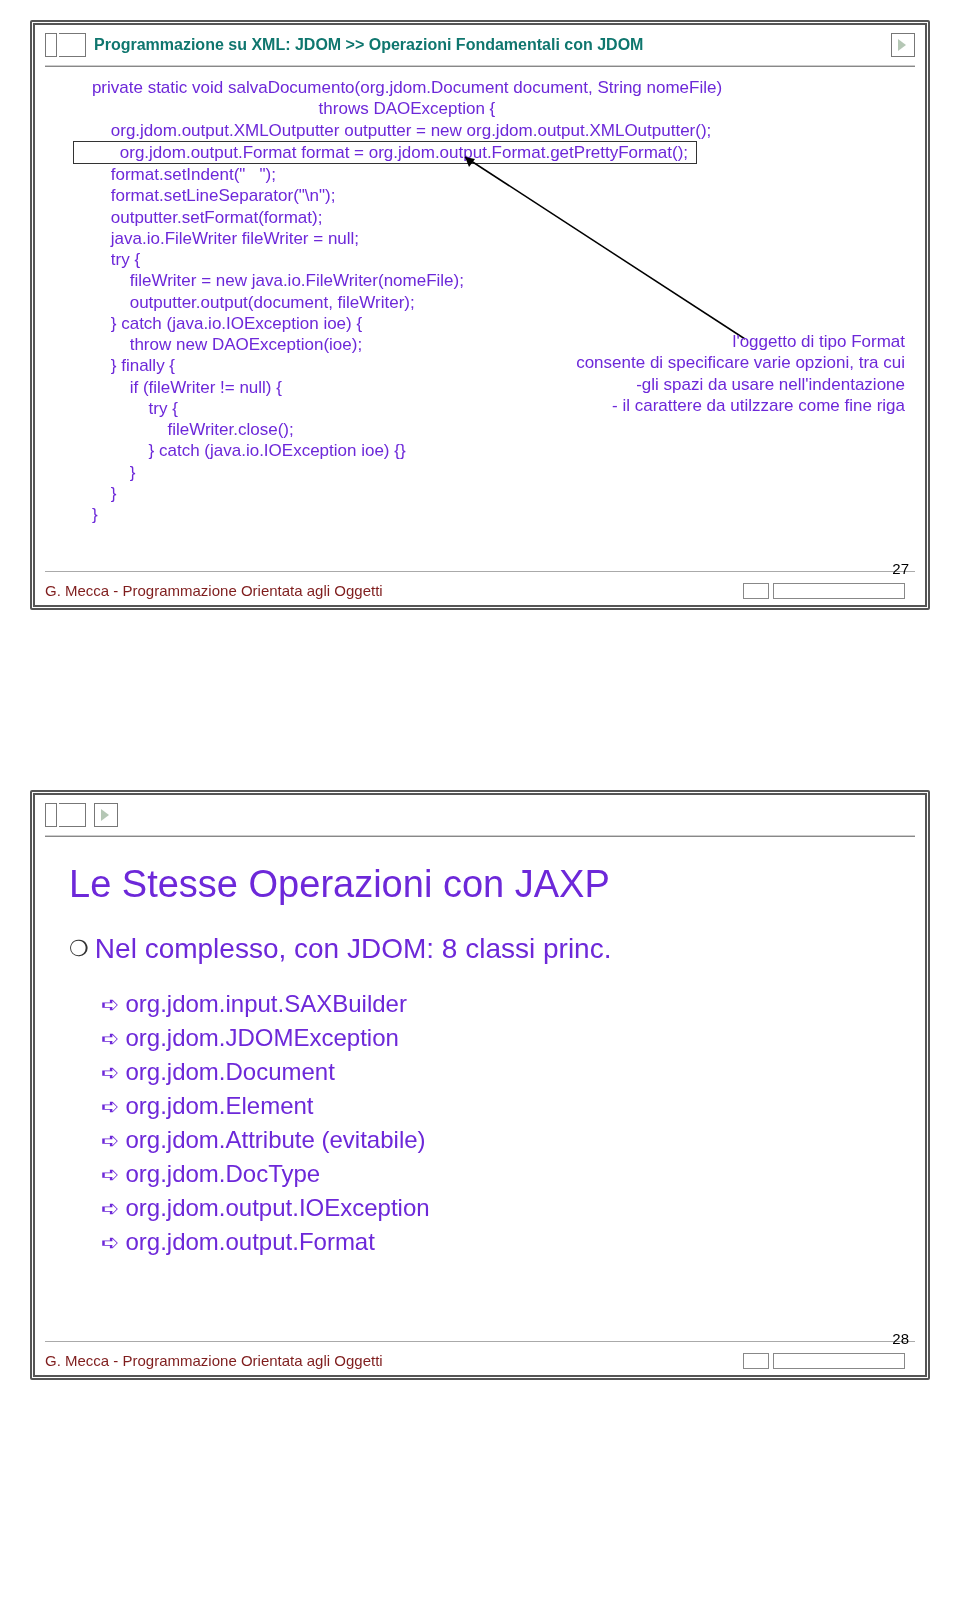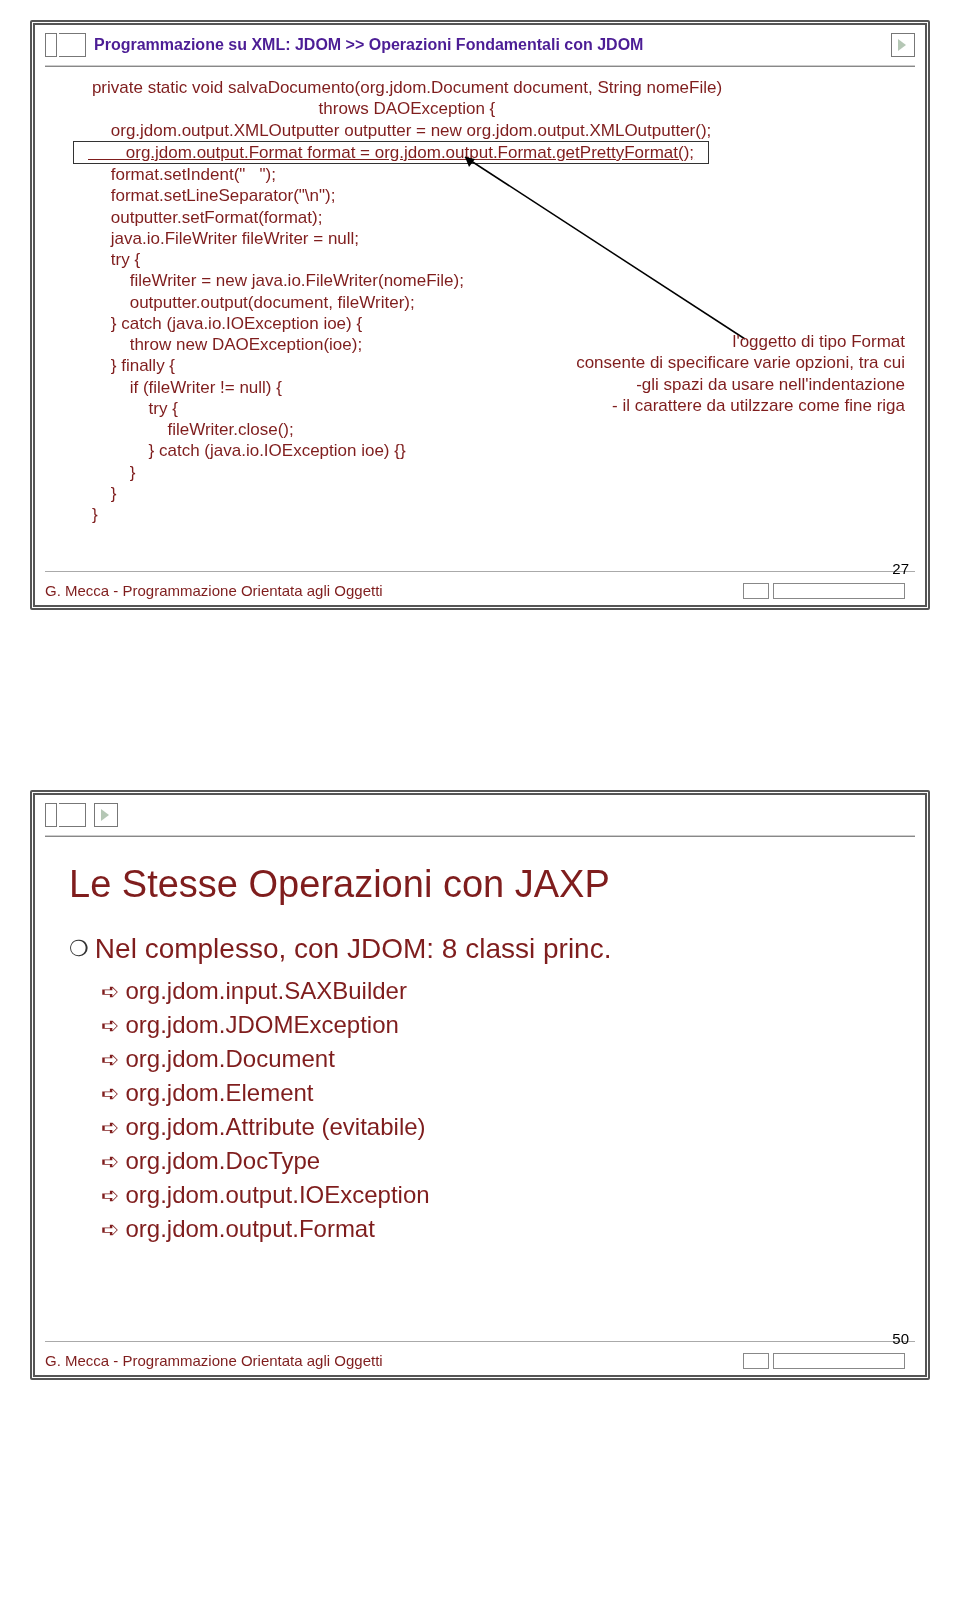--- a/index.html
+++ b/index.html
@@ -38,21 +38,21 @@
   .deco-box {
     border: 1px solid #777;
     background: #fff;
     display: inline-block;
   }
   .deco-box.a { width: 10px; height: 22px; }
   .deco-box.b { width: 26px; height: 22px; border-left: none; }
   .header-title {
     font-size: 16px;
     font-weight: bold;
-    color: #4c1d95;
+    color: #0f766e;
     flex: 1;
   }
   .header-deco-right {
     width: 22px;
     height: 22px;
     border: 1px solid #777;
     position: relative;
   }
   .header-deco-right::after {
     content: "";
@@ -66,33 +66,32 @@
   .header-rule {
     margin: 0 10px 6px 10px;
     height: 4px;
     border-bottom: 1px solid #888;
     box-shadow: inset 0 -1px 0 #ccc;
   }
   .slide-body {
     padding: 4px 18px 8px 38px;
     font-size: 17px;
     line-height: 1.25;
-    color: #7f1d1d;
+    color: #6d28d9;
     position: relative;
   }
   .code {
     font-family: Arial, Helvetica, sans-serif;
     white-space: pre;
     font-size: 17px;
   }
   .boxed {
     border: 1px solid #333;
     display: inline-block;
-    padding: 0 14px;
-    text-decoration: underline;
+    padding: 0 8px;
   }
   .annotation {
     position: absolute;
     right: 20px;
     top: 258px;
     width: 370px;
     text-align: right;
     font-size: 17px;
     line-height: 1.25;
   }
@@ -140,21 +139,21 @@
     height: 160px;
   }
   
   .big-title {
     font-size: 38px;
     margin: 14px 0 22px 12px;
     font-family: Liberation Sans, sans-serif;
   }
   .bullet-main {
     font-size: 28px;
-    margin: 6px 0 10px 12px;
+    margin: 6px 0 23px 12px;
   }
   .bullet-main::before {
     content: "❍ ";
     color: #333;
     font-size: 22px;
     vertical-align: 2px;
   }
   .sub {
     font-size: 24px;
     margin: 4px 0 4px 44px;
@@ -245,21 +244,21 @@
       <div class="sub">org.jdom.JDOMException</div>
       <div class="sub">org.jdom.Document</div>
       <div class="sub">org.jdom.Element</div>
       <div class="sub">org.jdom.Attribute (evitabile)</div>
       <div class="sub">org.jdom.DocType</div>
       <div class="sub">org.jdom.output.IOException</div>
       <div class="sub">org.jdom.output.Format</div>
     </div>
 
     <div class="footer-rule"></div>
-    <div class="footer-pagenum">50</div>
+    <div class="footer-pagenum">28</div>
     <div class="slide-footer">
       <span>G. Mecca - Programmazione Orientata agli Oggetti</span>
       <span class="footer-deco"></span>
       <span class="footer-deco2"></span>
     </div>
   </div>
 
 </div>
 
 </body></html>

